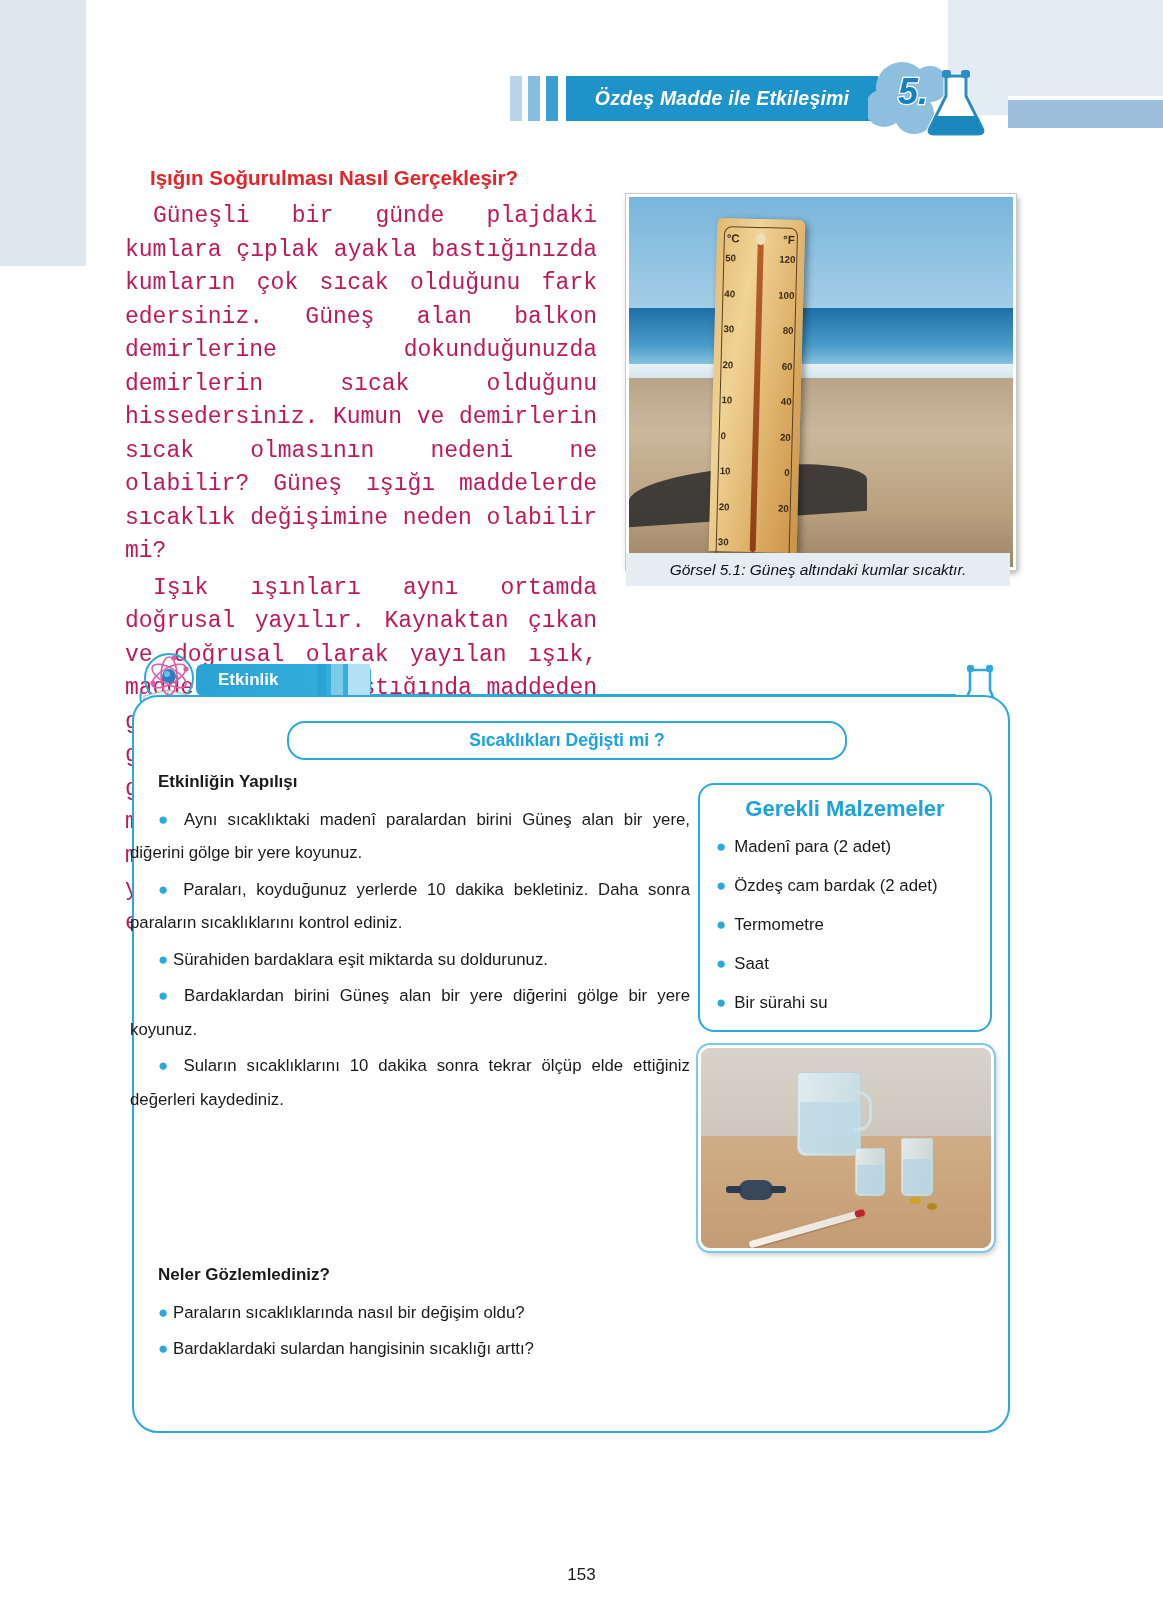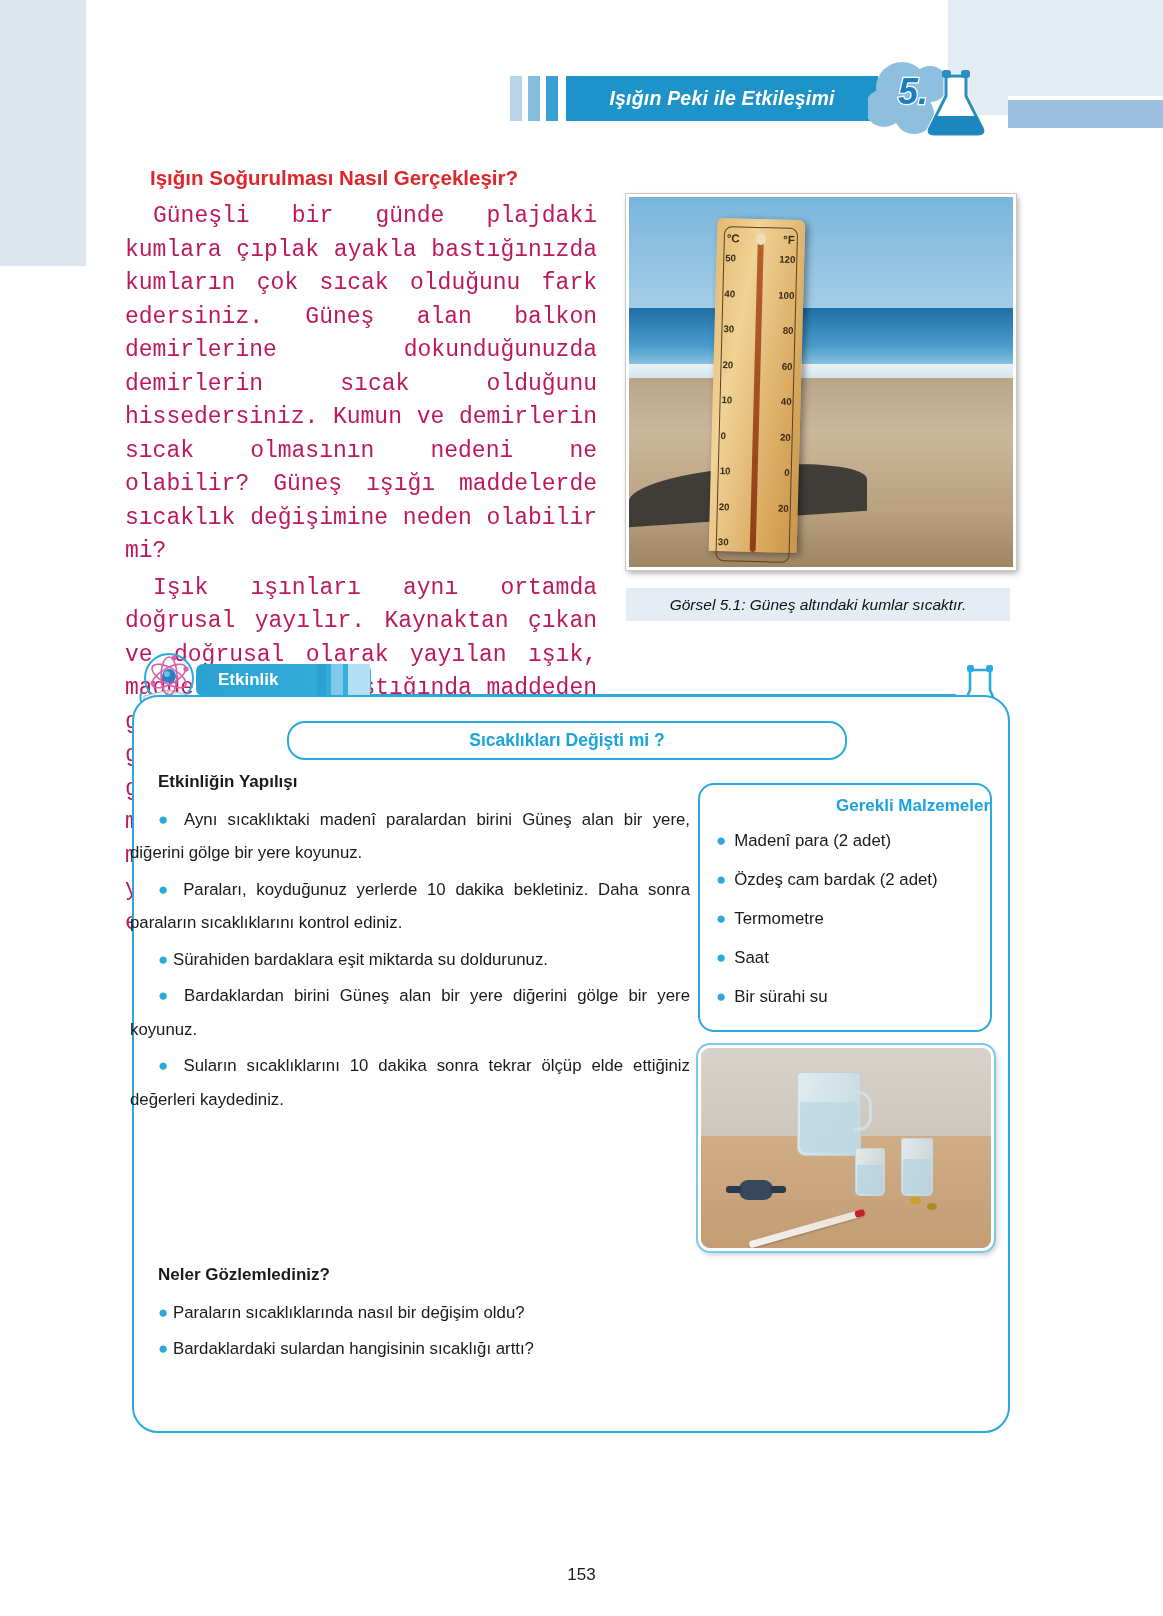--- a/index.html
+++ b/index.html
@@ -111,21 +111,21 @@
     position:absolute;left:50%;top:22px;width:6px;bottom:0;
     margin-left:-3px;background:linear-gradient(#b8602c,#8e3f16);
     border-radius:3px;
   }
   .therm-tube:after{
     content:"";position:absolute;left:-2px;top:-8px;width:10px;height:12px;
     background:#f2ddb8;border-radius:50%;
   }
 
   .photo1-caption{
-    position:absolute;left:626px;top:588px;width:384px;height:33px;
+    position:absolute;left:626px;top:553px;width:384px;height:33px;
     background:#e5ecf3;
     display:flex;align-items:center;justify-content:center;
     font-style:italic;font-size:15.5px;color:#111;
   }
 
   
   .etk-icon{
     position:absolute;left:136px;top:652px;width:70px;height:62px;
   }
   .etk-bar{
@@ -173,21 +173,21 @@
   .sub-head{font-weight:bold;font-size:17px;margin:0 0 4px 28px;}
   .b-item{margin:0 0 3px 0;text-align:justify;text-indent:28px;}
   .bullet{color:#2aa9dd;font-size:17px;}
 
   
   .mat-box{
     position:absolute;left:698px;top:783px;width:290px;height:245px;
     border:2.2px solid #2aa9dd;border-radius:16px;background:#ffffff;
   }
   .mat-title{
-    text-align:right;color:#1aa3dd;font-weight:bold;font-size:17px;
+    text-align:center;color:#1aa3dd;font-weight:bold;font-size:22px;
     margin-top:11px;
   }
   .mat-list{margin:5px 0 0 0;padding:0;list-style:none;}
   .mat-list li{
     font-size:16.8px;line-height:39px;padding-left:16px;color:#1a1a1a;
     white-space:nowrap;
   }
   .mat-list li .bullet{margin-right:8px;}
 
   
@@ -249,21 +249,21 @@
 <div class="corner-left-strip"></div>
 <div class="corner-tr-block"></div>
 <div class="corner-tr-bar2"></div>
 <div class="corner-tr-bar"></div>
 
 <div class="chapter-header">
   <div class="hdr-tick t1"></div>
   <div class="hdr-tick t2"></div>
   <div class="hdr-tick t3"></div>
   <div class="hdr-bar">
-    <span>Işığın Peki ile Etkileşimi</span>
+    <span>Özdeş Madde ile Etkileşimi</span>
   </div>
   <div class="hdr-badge">
     <svg width="140" height="80" viewBox="0 0 140 80">
       <g>
         <circle cx="34" cy="30" r="26" fill="#8fbfdf"></circle>
         <circle cx="16" cy="50" r="19" fill="#8fbfdf"></circle>
         <circle cx="46" cy="56" r="20" fill="#8fbfdf"></circle>
         <circle cx="62" cy="26" r="18" fill="#8fbfdf"></circle>
       </g>
       <text x="30" y="46" font-family="Liberation Sans, sans-serif" font-size="36" font-style="italic" font-weight="bold" fill="#1a7fc0" stroke="#ffffff" stroke-width="2.4" paint-order="stroke">5.</text>

